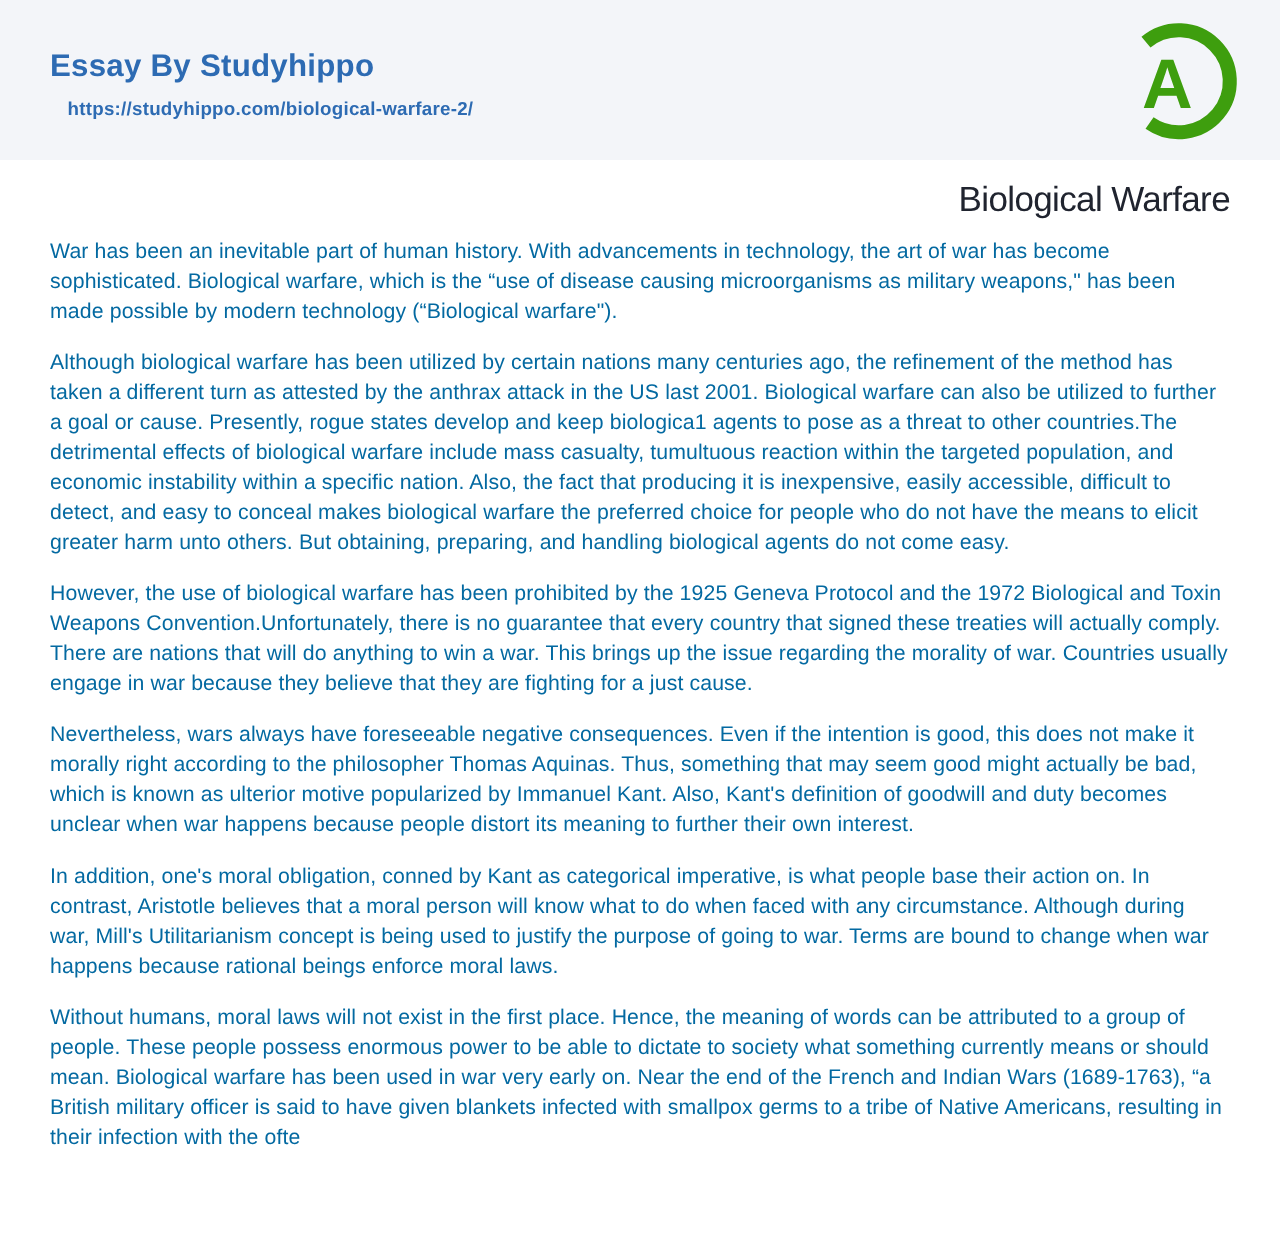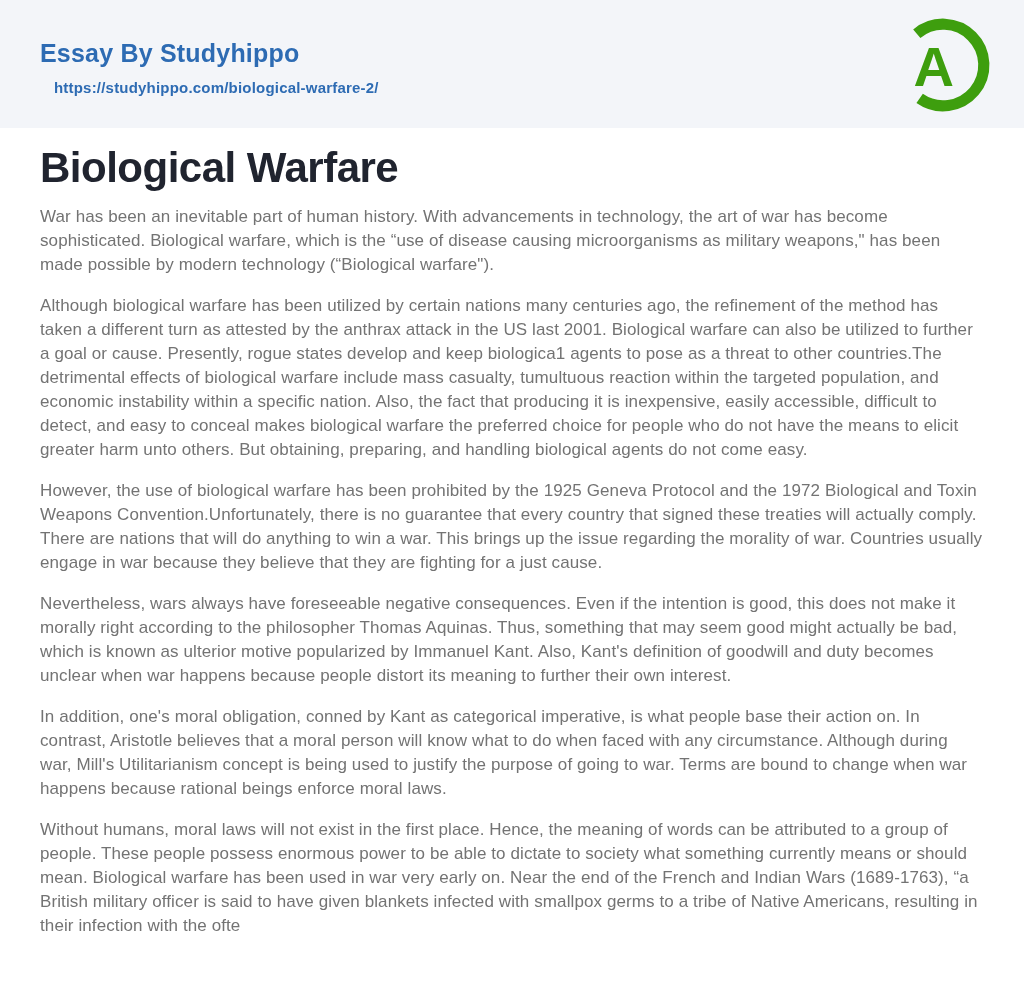--- a/index.html
+++ b/index.html
@@ -35,27 +35,28 @@
     letter-spacing: 0.2px;
     margin-left: 14px;
   }
   .logo { width: 102px; height: 102px; flex: 0 0 auto; margin-top: 2px; }
   .logo svg { width: 102px; height: 102px; display: block; }
   .content {
     padding: 16px 40px 0 40px;
   }
   .essay-title {
     color: #20242f;
-    font-size: 42px;
-    font-weight: 700;
+    font-size: 28px;
+    font-weight: 400;
     letter-spacing: -0.5px;
     margin: 0 0 13px 0;
+    text-align: right;
   }
   .essay-paragraph {
-    color: #737373;
+    color: #0369a1;
     font-size: 17px;
     line-height: 24px;
     margin: 0 0 17px 0;
     letter-spacing: 0.1px;
   }
 </style>
 </head>
 <body>
 
 <div class="page">

